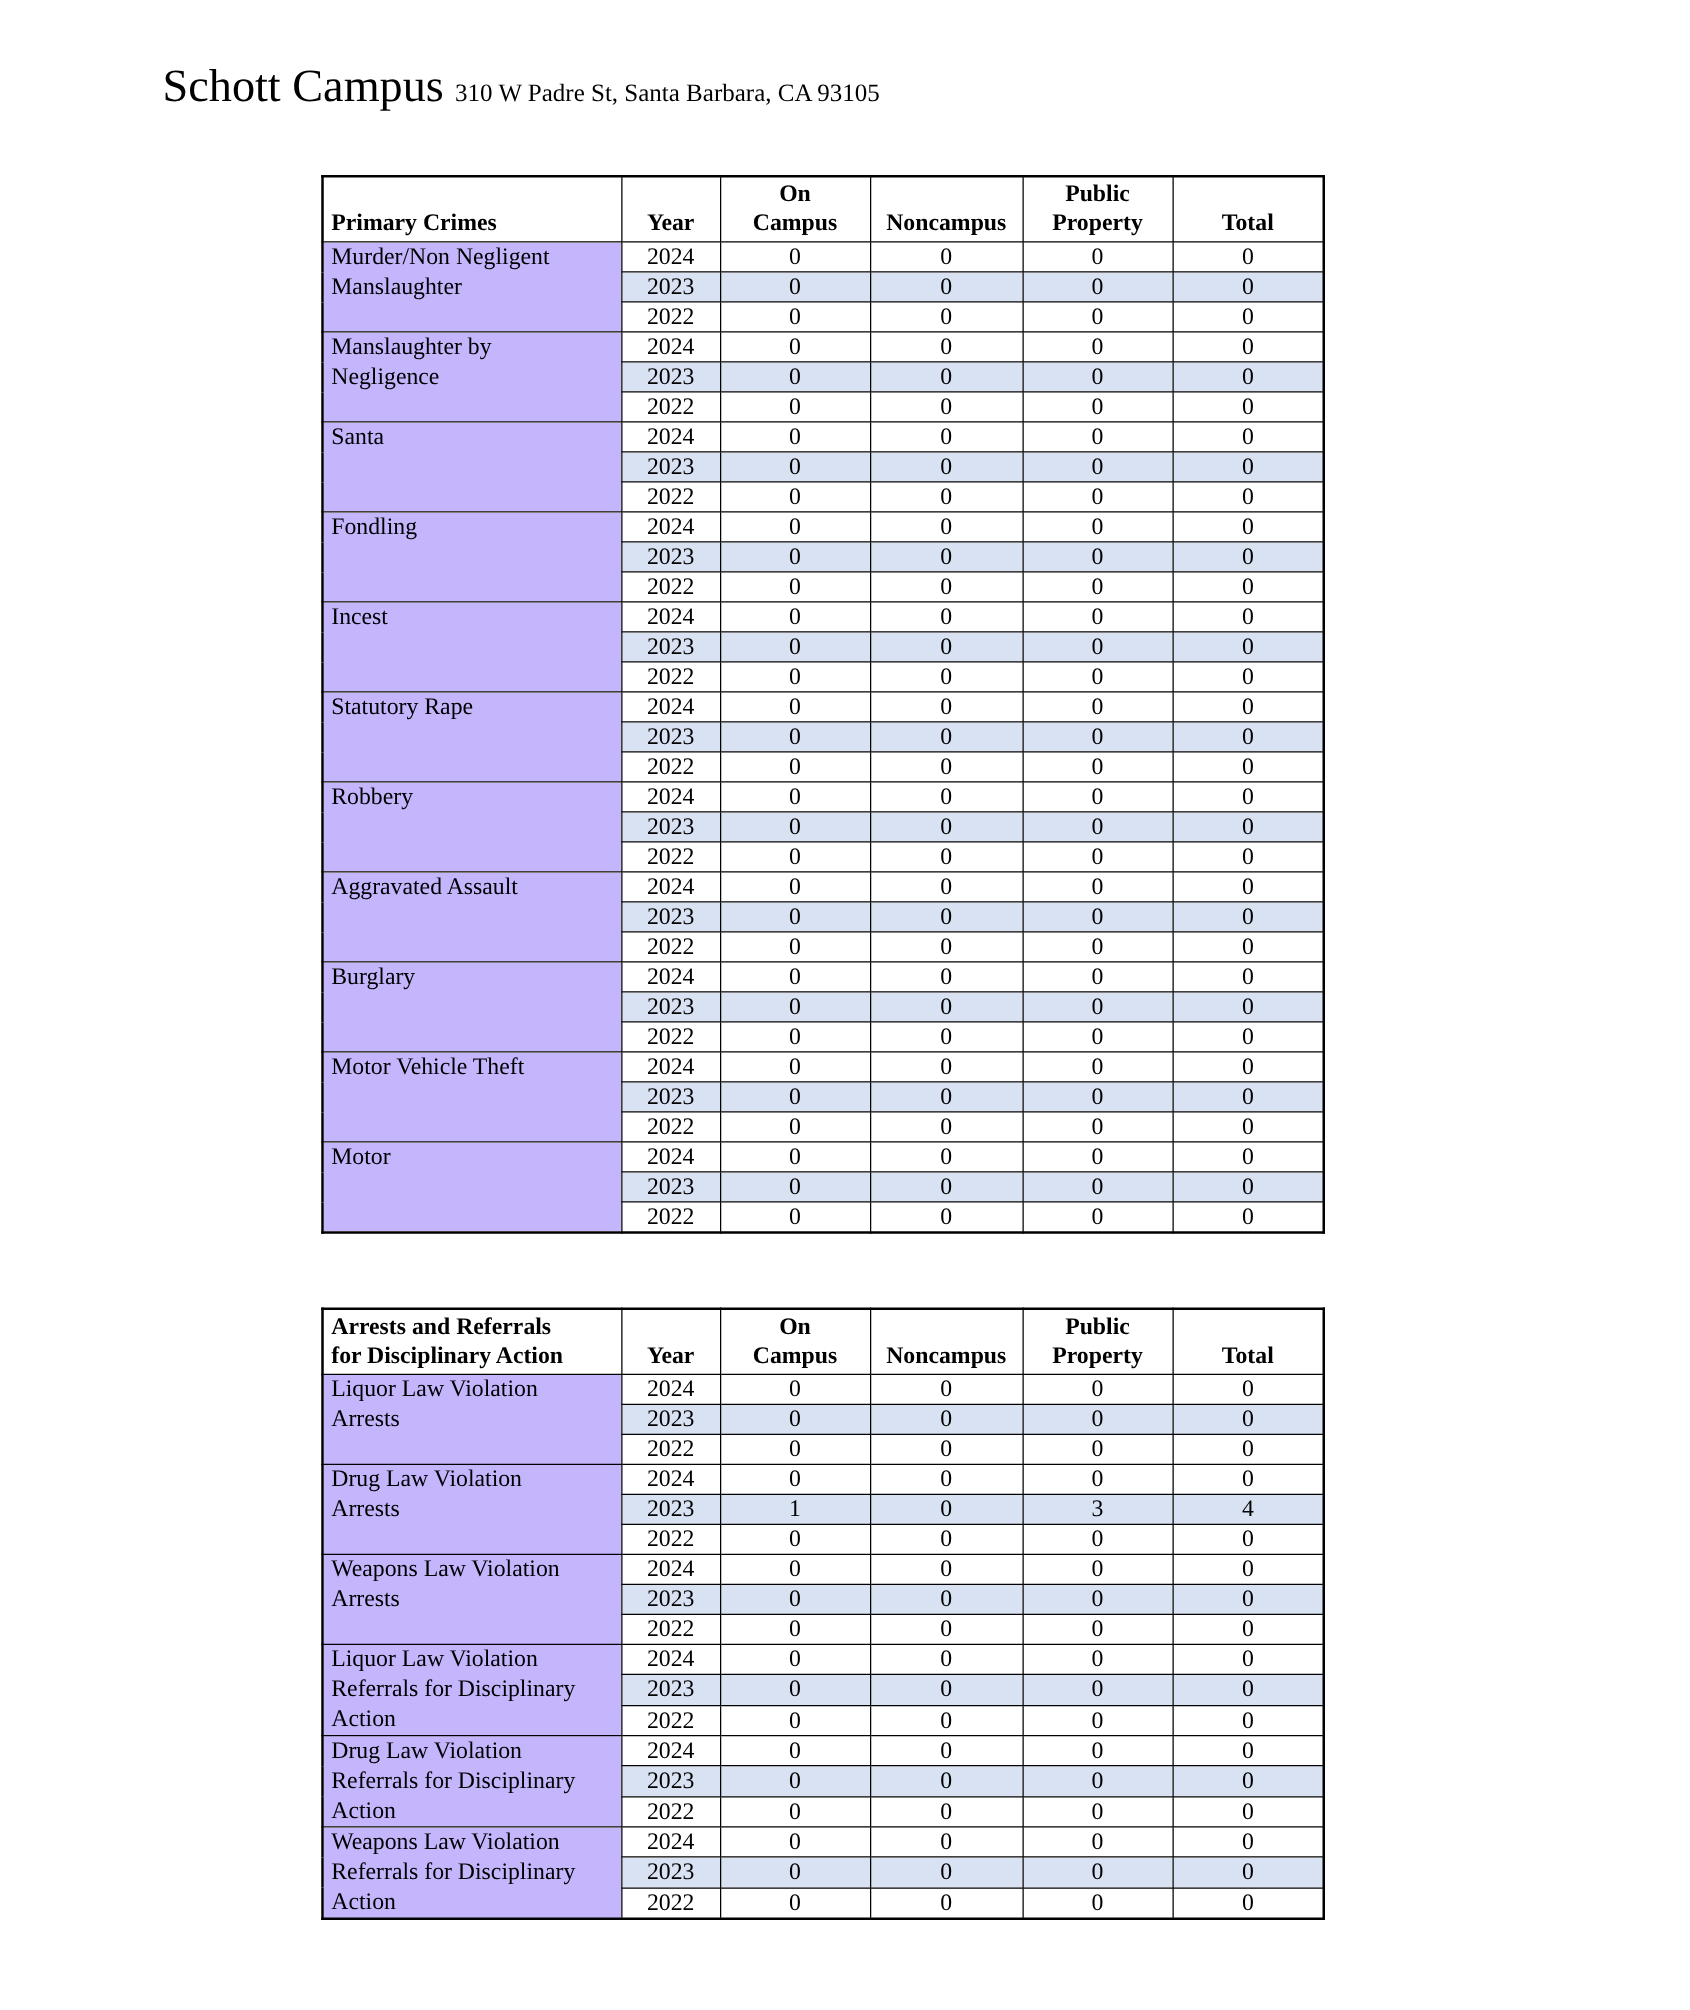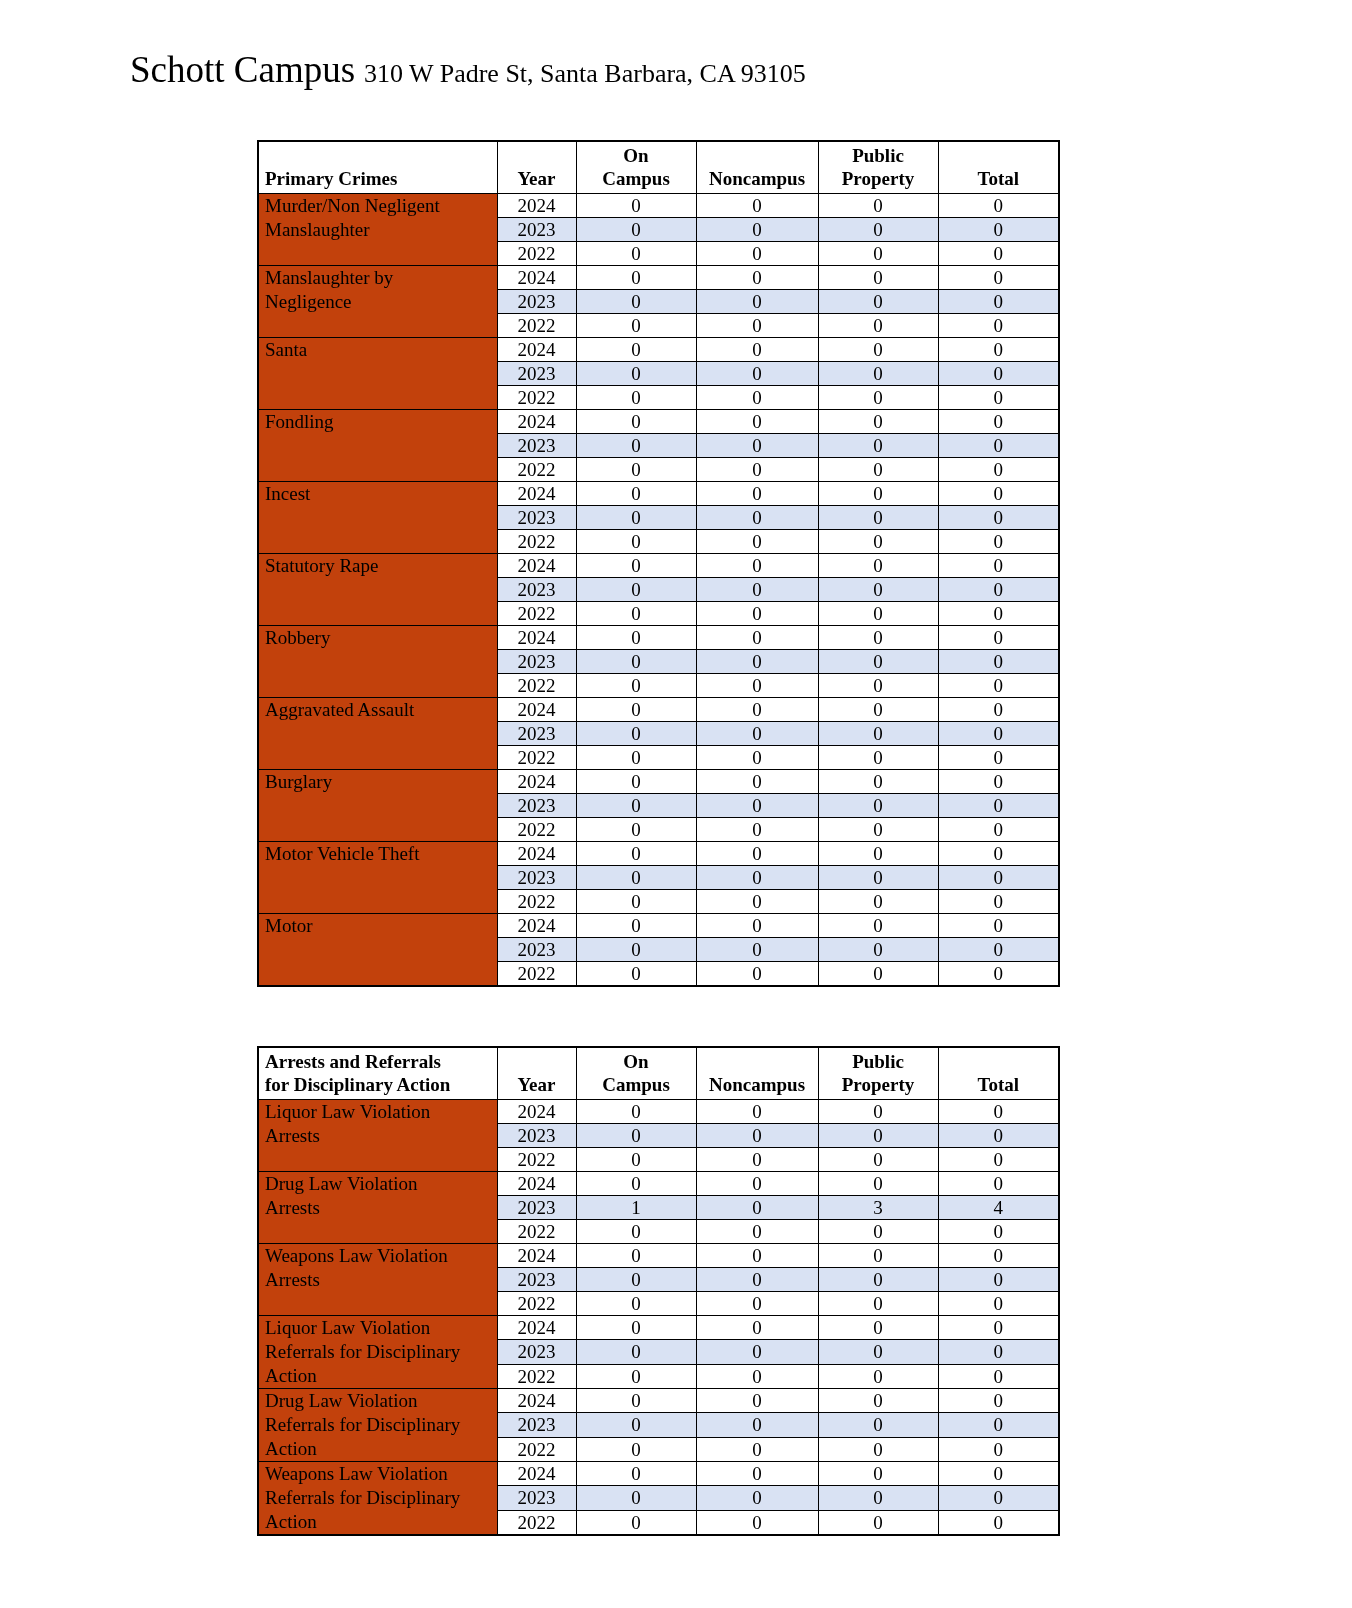--- a/index.html
+++ b/index.html
@@ -12,21 +12,21 @@
     color: #000000;
     overflow: hidden;
   }
   .title-line {
     position: absolute;
     left: 130px;
     top: 48px;
     white-space: nowrap;
   }
   .campus-name { font-size: 37px; }
-  .campus-address { font-size: 26px; margin-left: 9px; }
+  .campus-address { font-size: 20px; margin-left: 9px; }
 
   table.doc-table {
     position: absolute;
     border-collapse: collapse;
     table-layout: fixed;
     width: 801px;
     border: 2px solid #000;
     background: #fff;
   }
   table.t1 { left: 257px; top: 140px; }
@@ -52,21 +52,21 @@
   .doc-table tbody td {
     height: 24px;
     line-height: 23px;
     padding: 0;
   }
   .doc-table td.label-cell {
     vertical-align: top;
     text-align: left;
     padding: 0 4px 0 6px;
     line-height: 24px;
-    background: #c2410c;
+    background: #c4b5fd;
   }
   .doc-table td.year-cell,
   .doc-table td.num-cell {
     text-align: center;
     vertical-align: middle;
   }
   .doc-table tr.shaded td.year-cell,
   .doc-table tr.shaded td.num-cell {
     background: var(--shade, #d9e2f3);
   }

